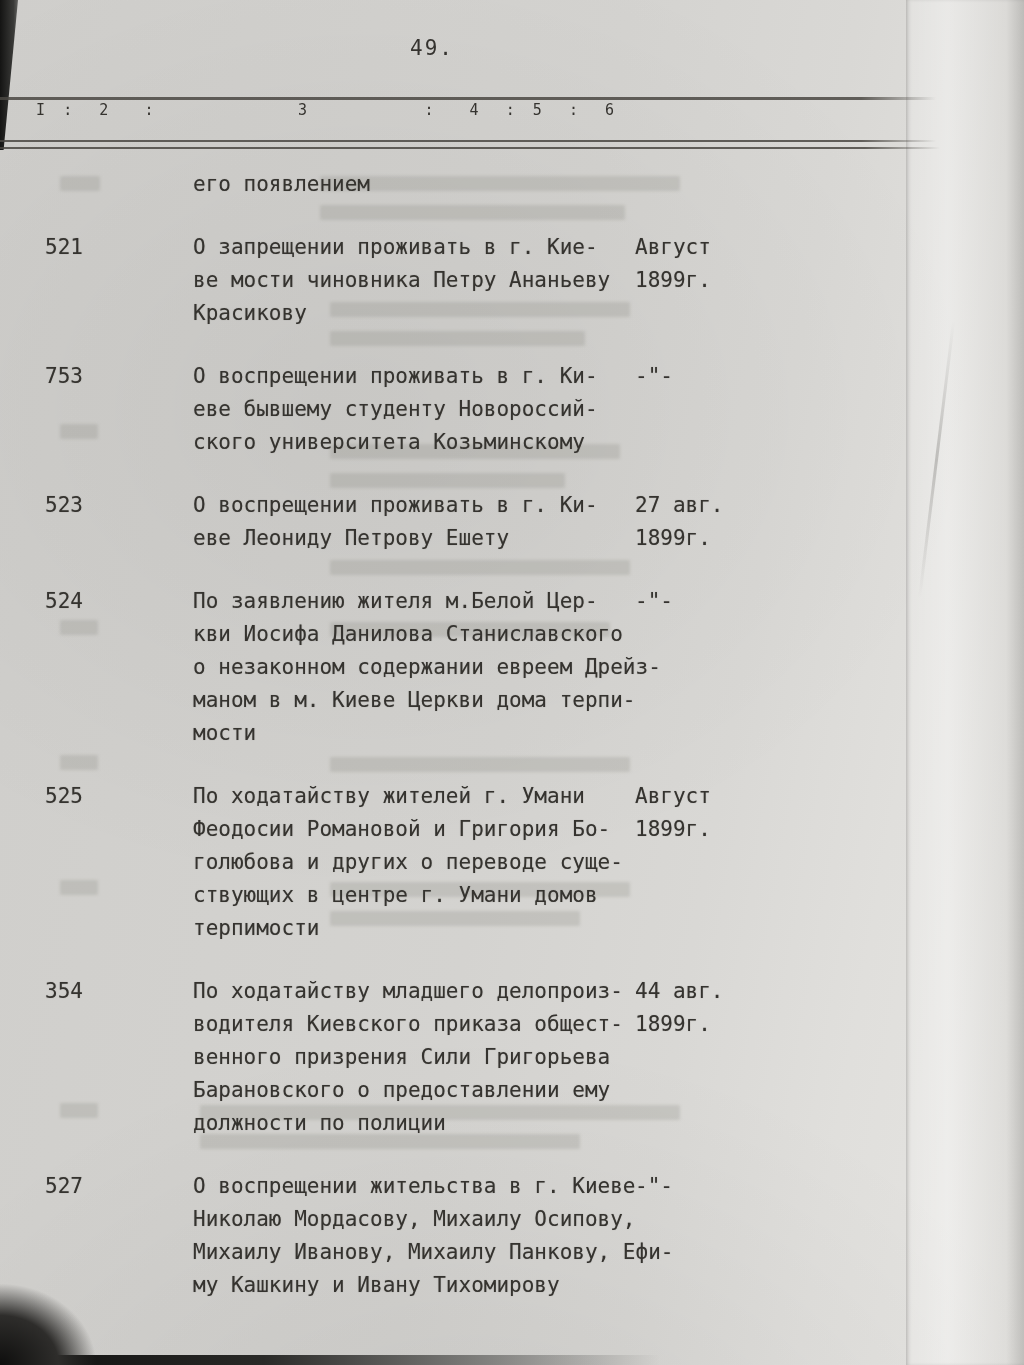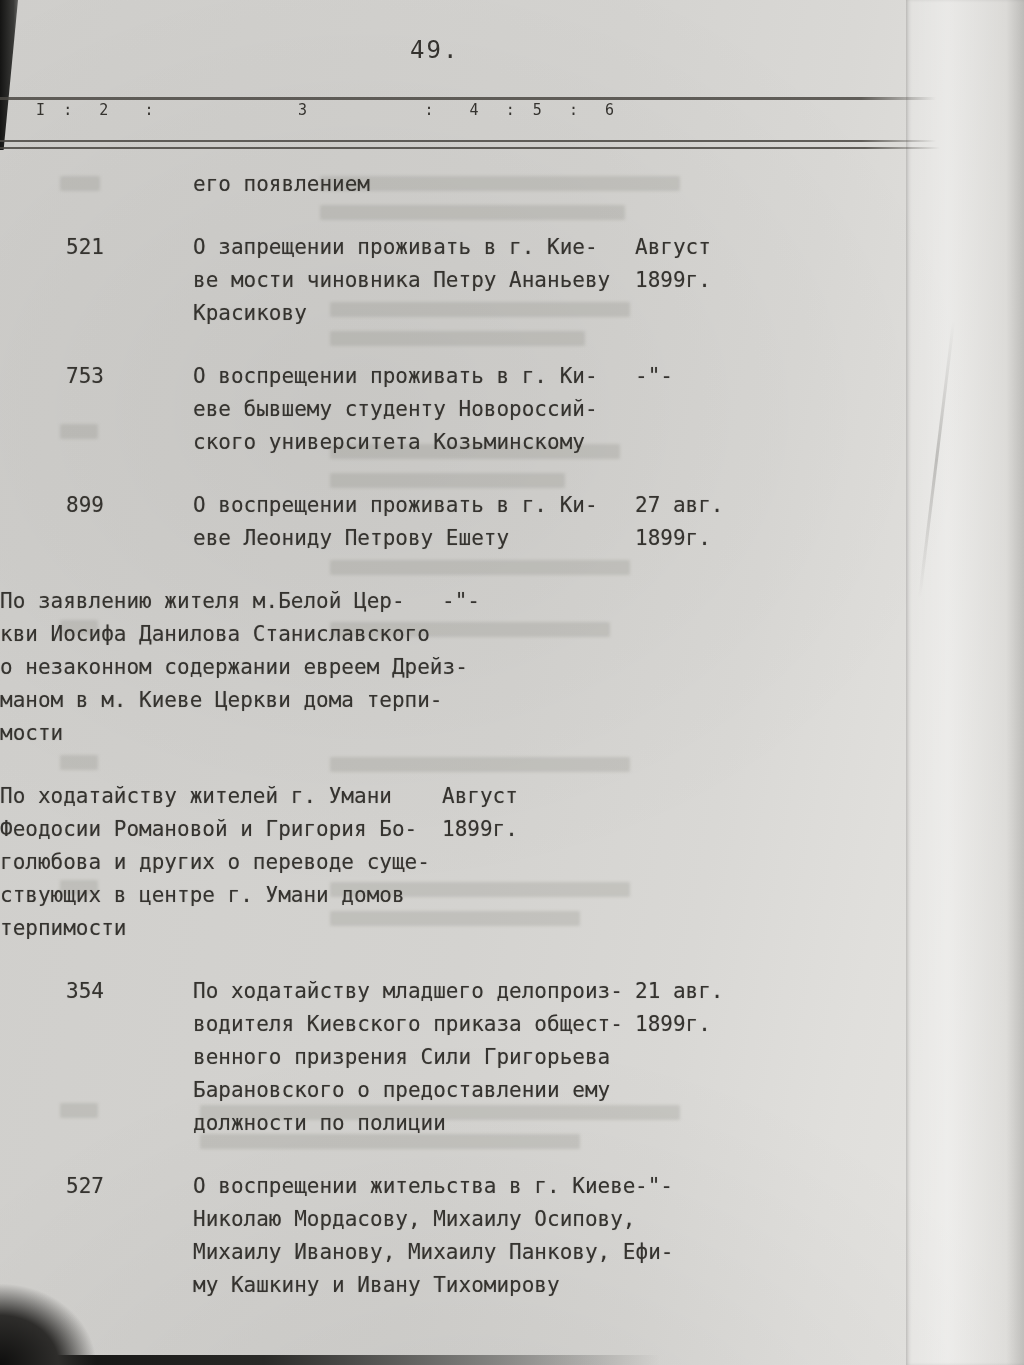--- a/index.html
+++ b/index.html
@@ -52,21 +52,21 @@
   }
   .corner-bl {
     position: absolute;
     left: 0; bottom: 0;
     width: 130px; height: 110px;
     background: radial-gradient(130px 110px at 0% 100%, #0e0e0d 0%, #2e2d2b 45%, transparent 74%);
   }
   .page-number {
     position: absolute;
     top: 36px; left: 410px;
-    font-size: 24px;
+    font-size: 21px;
     letter-spacing: 2px;
   }
   .rule {
     position: absolute;
     left: 0;
     height: 2.5px;
     width: 936px;
     background: linear-gradient(to right, rgba(74,71,66,0.85) 0%, rgba(74,71,66,0.85) 92%, rgba(74,71,66,0) 100%);
   }
   .rule-top    { top: 97px; }
@@ -85,21 +85,21 @@
     font-size: 21px;
     line-height: 33px;
     text-shadow: 0 0 1px rgba(53,51,47,0.35);
   }
   .row {
     display: flex;
     margin-bottom: 30px;
   }
   .cell-no {
     width: 193px;
-    padding-left: 66px;
+    padding-left: 45px;
     box-sizing: border-box;
     white-space: pre;
   }
   .cell-desc {
     width: 442px;
     white-space: pre;
     overflow: visible;
   }
   .cell-date {
     width: 140px;
@@ -177,54 +177,56 @@
 
     <div class="row">
       <div class="cell-no">753</div>
       <div class="cell-desc">О воспрещении проживать в г. Ки-
 еве бывшему студенту Новороссий-
 ского университета Козьминскому</div>
       <div class="cell-date">-"-</div>
     </div>
 
     <div class="row">
-      <div class="cell-no">899</div>
+      <div class="cell-no">523</div>
       <div class="cell-desc">О воспрещении проживать в г. Ки-
 еве Леониду Петрову Ешету</div>
       <div class="cell-date">27 авг.
 1899г.</div>
     </div>
 
     <div class="row">
+      <div class="cell-no">524</div>
       <div class="cell-desc">По заявлению жителя м.Белой Цер-
 кви Иосифа Данилова Станиславского
 о незаконном содержании евреем Дрейз-
 маном в м. Киеве Церкви дома терпи-
 мости</div>
       <div class="cell-date">-"-</div>
     </div>
 
     <div class="row">
+      <div class="cell-no">525</div>
       <div class="cell-desc">По ходатайству жителей г. Умани
 Феодосии Романовой и Григория Бо-
 голюбова и других о переводе суще-
 ствующих в центре г. Умани домов
 терпимости</div>
       <div class="cell-date">Август
 1899г.</div>
     </div>
 
     <div class="row">
       <div class="cell-no">354</div>
       <div class="cell-desc">По ходатайству младшего делопроиз-
 водителя Киевского приказа общест-
 венного призрения Сили Григорьева
 Барановского о предоставлении ему
 должности по полиции</div>
-      <div class="cell-date">21 авг.
+      <div class="cell-date">44 авг.
 1899г.</div>
     </div>
 
     <div class="row">
       <div class="cell-no">527</div>
       <div class="cell-desc">О воспрещении жительства в г. Киеве
 Николаю Мордасову, Михаилу Осипову,
 Михаилу Иванову, Михаилу Панкову, Ефи-
 му Кашкину и Ивану Тихомирову</div>
       <div class="cell-date">-"-</div>

